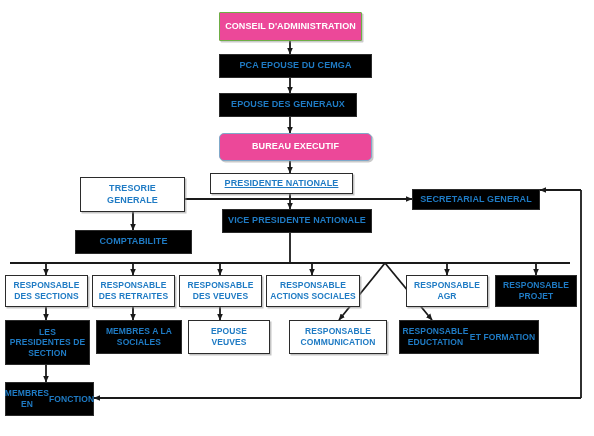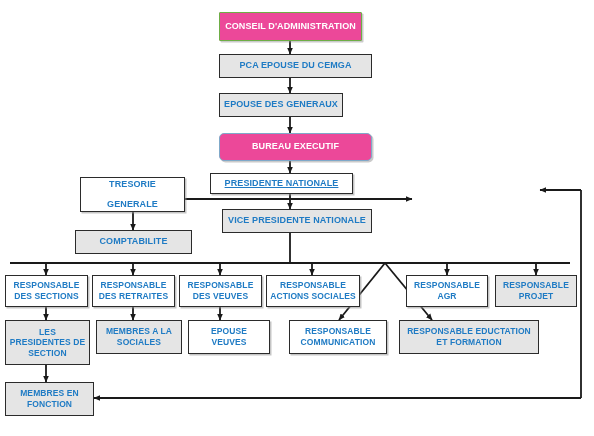--- a/index.html
+++ b/index.html
@@ -29,21 +29,21 @@
     line-height: 1.25;
     padding: 1px 2px;
     z-index: 5;
   }
   .node.plain {
     background: #ffffff;
     border: 1px solid #2b2b2b;
     box-shadow: 1.5px 1.5px 0 0 rgba(150,150,150,.55);
   }
   .node.plain-noshadow {
-    background: #e5e5e5;
+    background: #000000;
     border: 1px solid #2b2b2b;
   }
   .node.green-dark {
     background: #ec4899;
     border: 1px solid #6EAE46;
     border-radius: 1px;
     color: #ffffff;
     box-shadow: 1.5px 1.5px 0 0 rgba(150,150,150,.5);
   }
   .node.green-light {
@@ -119,45 +119,48 @@
   </svg>
 
   <div class="node green-dark" style="left:219px; top:12px; width:143px; height:29px; font-size:9px;">
     <span class="lbl">CONSEIL D'ADMINISTRATION</span>
   </div>
 
   <div class="node plain-noshadow" style="left:219px; top:54px; width:153px; height:24px; font-size:9px;">
     <span class="lbl">PCA    EPOUSE DU CEMGA</span>
   </div>
 
-  <div class="node plain-noshadow" style="left:219px; top:93px; width:124px; height:24px; font-size:9px;">
+  <div class="node plain-noshadow" style="left:219px; top:93px; width:138px; height:24px; font-size:9px;">
     <span class="lbl">EPOUSE DES GENERAUX</span>
   </div>
 
   <div class="node green-light" style="left:219px; top:133px; width:153px; height:28px; font-size:9px;">
     <span class="lbl">BUREAU EXECUTIF</span>
   </div>
 
   <div class="node plain" style="left:210px; top:173px; width:143px; height:21px; font-size:9px;text-decoration:underline;">
     <span class="lbl">PRESIDENTE NATIONALE</span>
   </div>
 
   <div class="node plain-noshadow" style="left:222px; top:209px; width:150px; height:24px; font-size:9px;">
     <span class="lbl">VICE PRESIDENTE NATIONALE</span>
   </div>
 
-  <div class="node plain" style="left:80px; top:177px; width:105px; height:35px; font-size:9px; flex-direction:column;justify-content:space-between;">
+  <div class="node plain" style="left:80px; top:177px; width:105px; height:35px; font-size:9px; flex-direction:column;">
     <span class="lbl">TRESORIE</span>
     <span class="lbl">GENERALE</span>
   </div>
 
   <div class="node plain-noshadow" style="left:75px; top:230px; width:117px; height:24px; font-size:9px;">
     <span class="lbl">COMPTABILITE</span>
   </div>
 
+  <div class="node plain-noshadow" style="left:412px; top:189px; width:128px; height:21px; font-size:9px;">
+    <span class="lbl">SECRETARIAL GENERAL</span>
+  </div>
 
   <div class="node plain" style="left:5px; top:275px; width:83px; height:32px; font-size:8.5px; flex-direction:column;">
     <span class="lbl">RESPONSABLE</span>
     <span class="lbl">DES SECTIONS</span>
   </div>
 
   <div class="node plain" style="left:92px; top:275px; width:83px; height:32px; font-size:8.5px; flex-direction:column;">
     <span class="lbl">RESPONSABLE</span>
     <span class="lbl">DES RETRAITES</span>
   </div>
@@ -196,23 +199,23 @@
   <div class="node plain" style="left:188px; top:320px; width:82px; height:34px; font-size:8.5px; flex-direction:column;">
     <span class="lbl">EPOUSE</span>
     <span class="lbl">VEUVES</span>
   </div>
 
   <div class="node plain" style="left:289px; top:320px; width:98px; height:34px; font-size:8.5px; flex-direction:column;">
     <span class="lbl">RESPONSABLE</span>
     <span class="lbl">COMMUNICATION</span>
   </div>
 
-  <div class="node plain-noshadow" style="left:399px; top:320px; width:140px; height:34px; font-size:8.5px; flex-direction:column;">
+  <div class="node plain-noshadow" style="left:399px; top:320px; width:140px; height:34px; font-size:8.5px; flex-direction:row;">
     <span class="lbl">RESPONSABLE EDUCTATION</span>
     <span class="lbl">ET FORMATION</span>
   </div>
 
-  <div class="node plain-noshadow" style="left:5px; top:382px; width:89px; height:34px; font-size:8.5px; flex-direction:column;">
+  <div class="node plain-noshadow" style="left:5px; top:382px; width:89px; height:34px; font-size:8.5px; flex-direction:row;">
     <span class="lbl">MEMBRES EN</span>
     <span class="lbl">FONCTION</span>
   </div>
 
 </div>
 
 </body></html>

